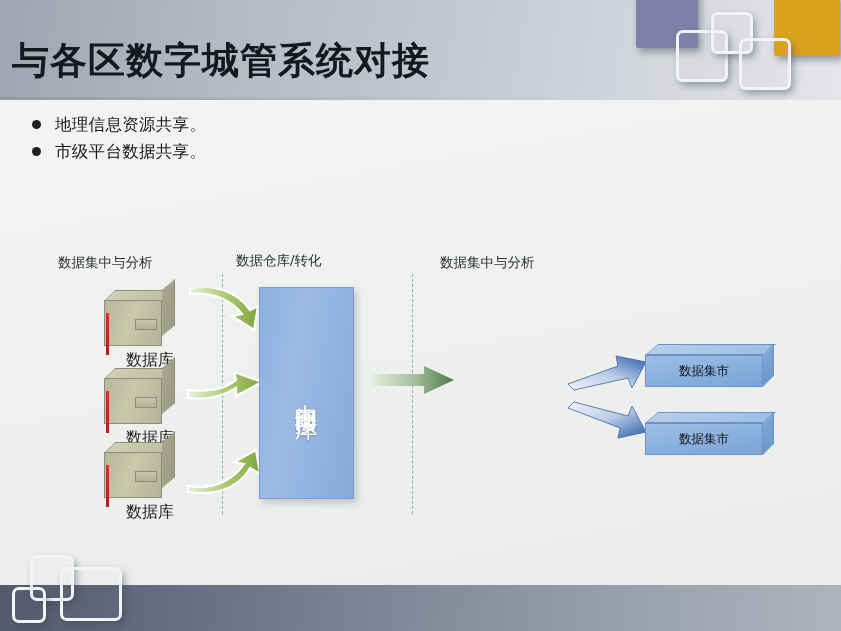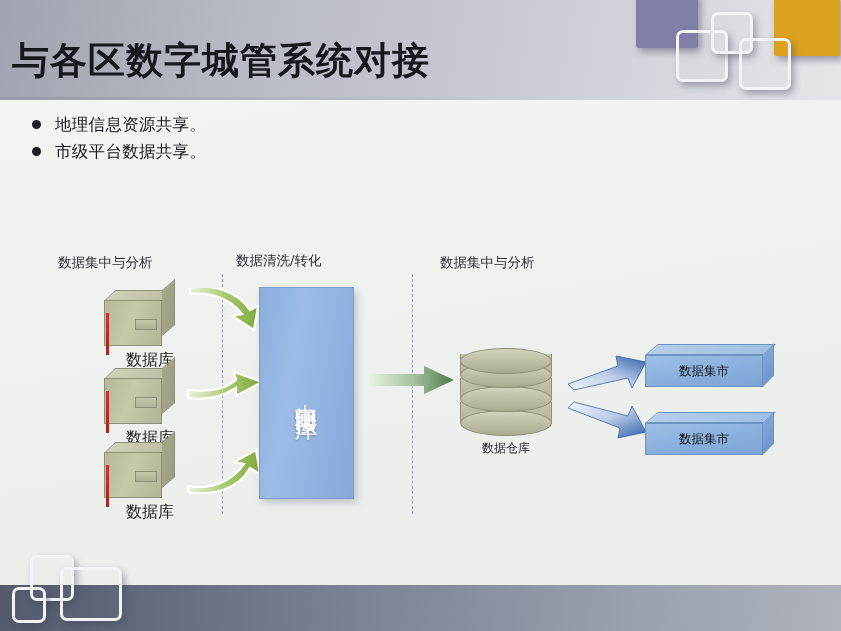--- a/index.html
+++ b/index.html
@@ -233,21 +233,21 @@
     </div>
     <div class="bullet">
       <span class="bullet-dot"></span>
       <span class="bullet-text">市级平台数据共享。</span>
     </div>
   </div>
 
   <div class="diagram">
 
     <div class="col-head ch1">数据集中与分析</div>
-    <div class="col-head ch2">数据清洗/转化</div>
+    <div class="col-head ch2">数据仓库/转化</div>
     <div class="col-head ch3">数据集中与分析</div>
 
     <div class="vdash vd1"></div>
     <div class="vdash vd2"></div>
 
     <div class="dbgroup dbg1">
       <div class="dbbox">
         <div class="topface"></div>
         <div class="sideface"></div>
         <div class="face">
@@ -329,30 +329,20 @@
           <linearGradient id="ggs" x1="0" y1="0" x2="1" y2="0">
             <stop offset="0" stop-color="#e8f2e2"></stop>
               <stop offset="0.5" stop-color="#a9c2a0"></stop>
               <stop offset="1" stop-color="#4c7a4a"></stop>
           </linearGradient>
         </defs>
         <path d="M2 10 L56 10 L56 2 L86 16 L56 30 L56 22 L2 22 Z" fill="url(#ggs)"></path>
       </svg>
     </div>
 
-    <div class="cyl">
-      <div class="band" style="top: 54px;"></div>
-      <div class="disk" style="top: 62px;"></div>
-      <div class="band" style="top: 30px;"></div>
-      <div class="disk" style="top: 38px;"></div>
-      <div class="band" style="top: 6px;"></div>
-      <div class="disk" style="top: 14px;"></div>
-      <div class="disk" style="top: 0px;"></div>
-      <div class="cyl-label">数据仓库</div>
-    </div>
 
     <div class="barrow ba1">
       <svg width="82" height="40" viewBox="0 0 82 40">
         <defs>
           <linearGradient id="bb1" x1="0" y1="1" x2="1" y2="0">
             <stop offset="0" stop-color="#f2f5fb"></stop>
               <stop offset="0.5" stop-color="#b9cbe8"></stop>
               <stop offset="1" stop-color="#2d5fa8"></stop>
           </linearGradient>
         </defs>

